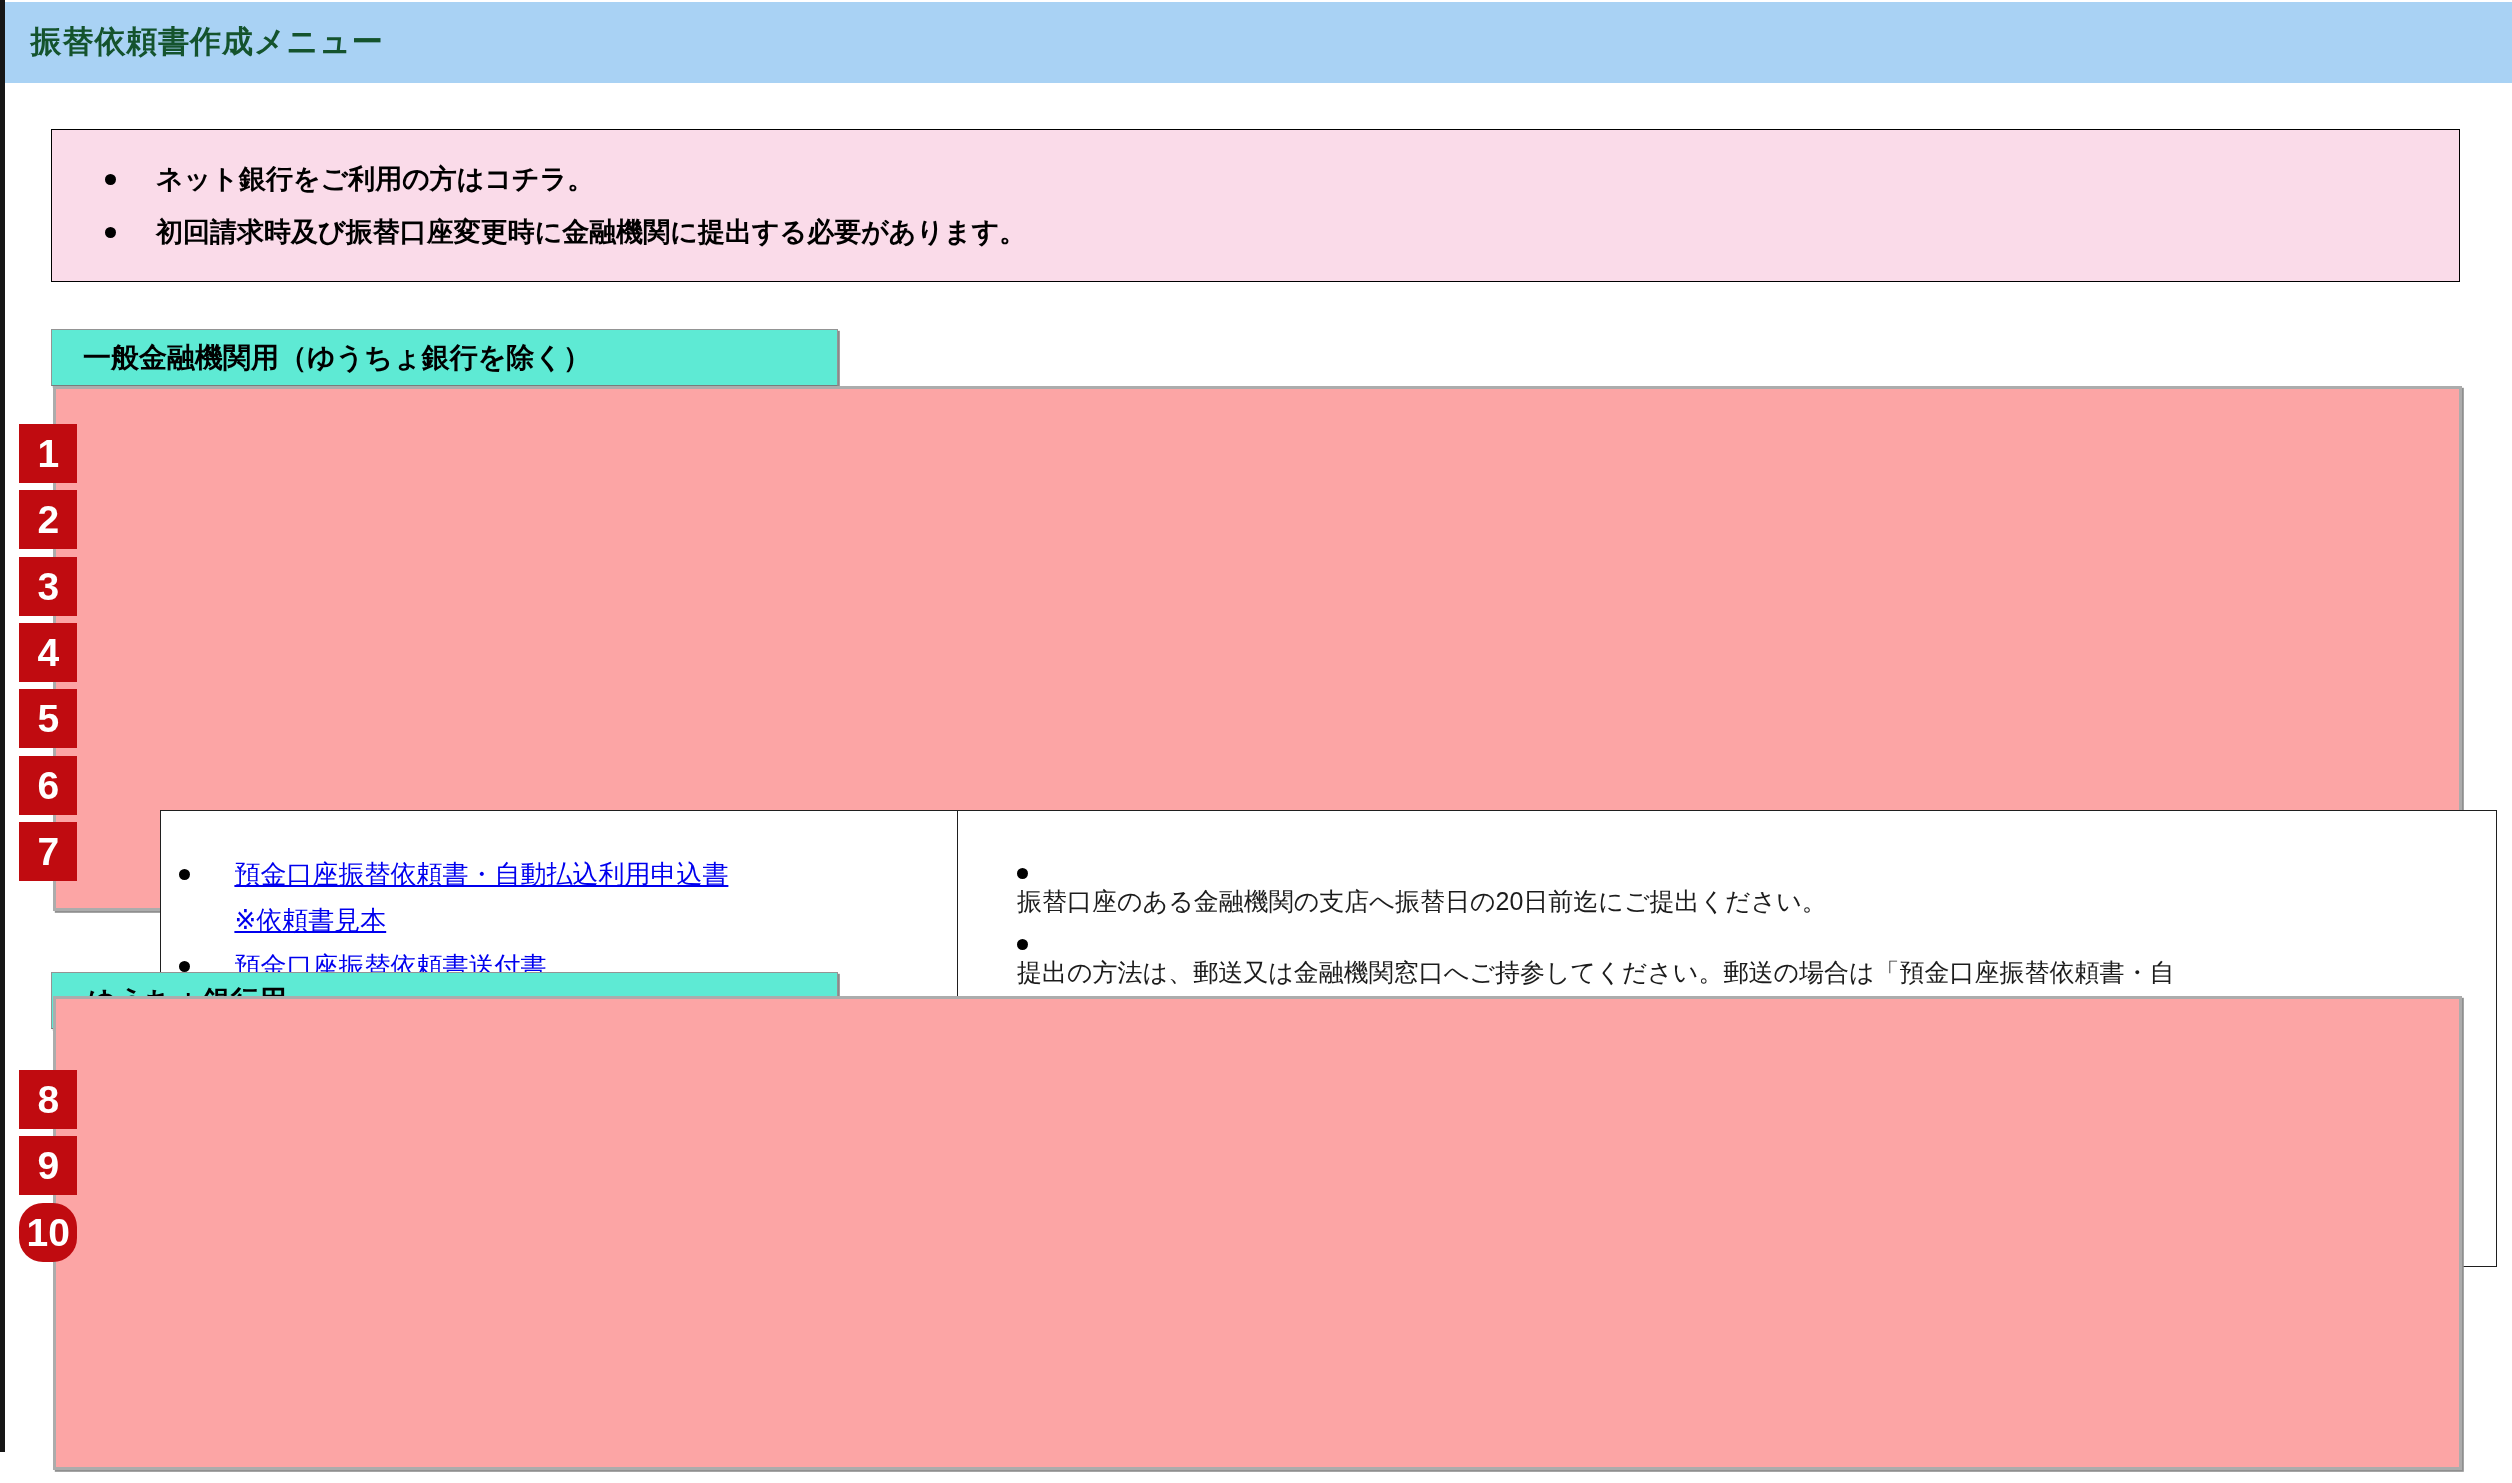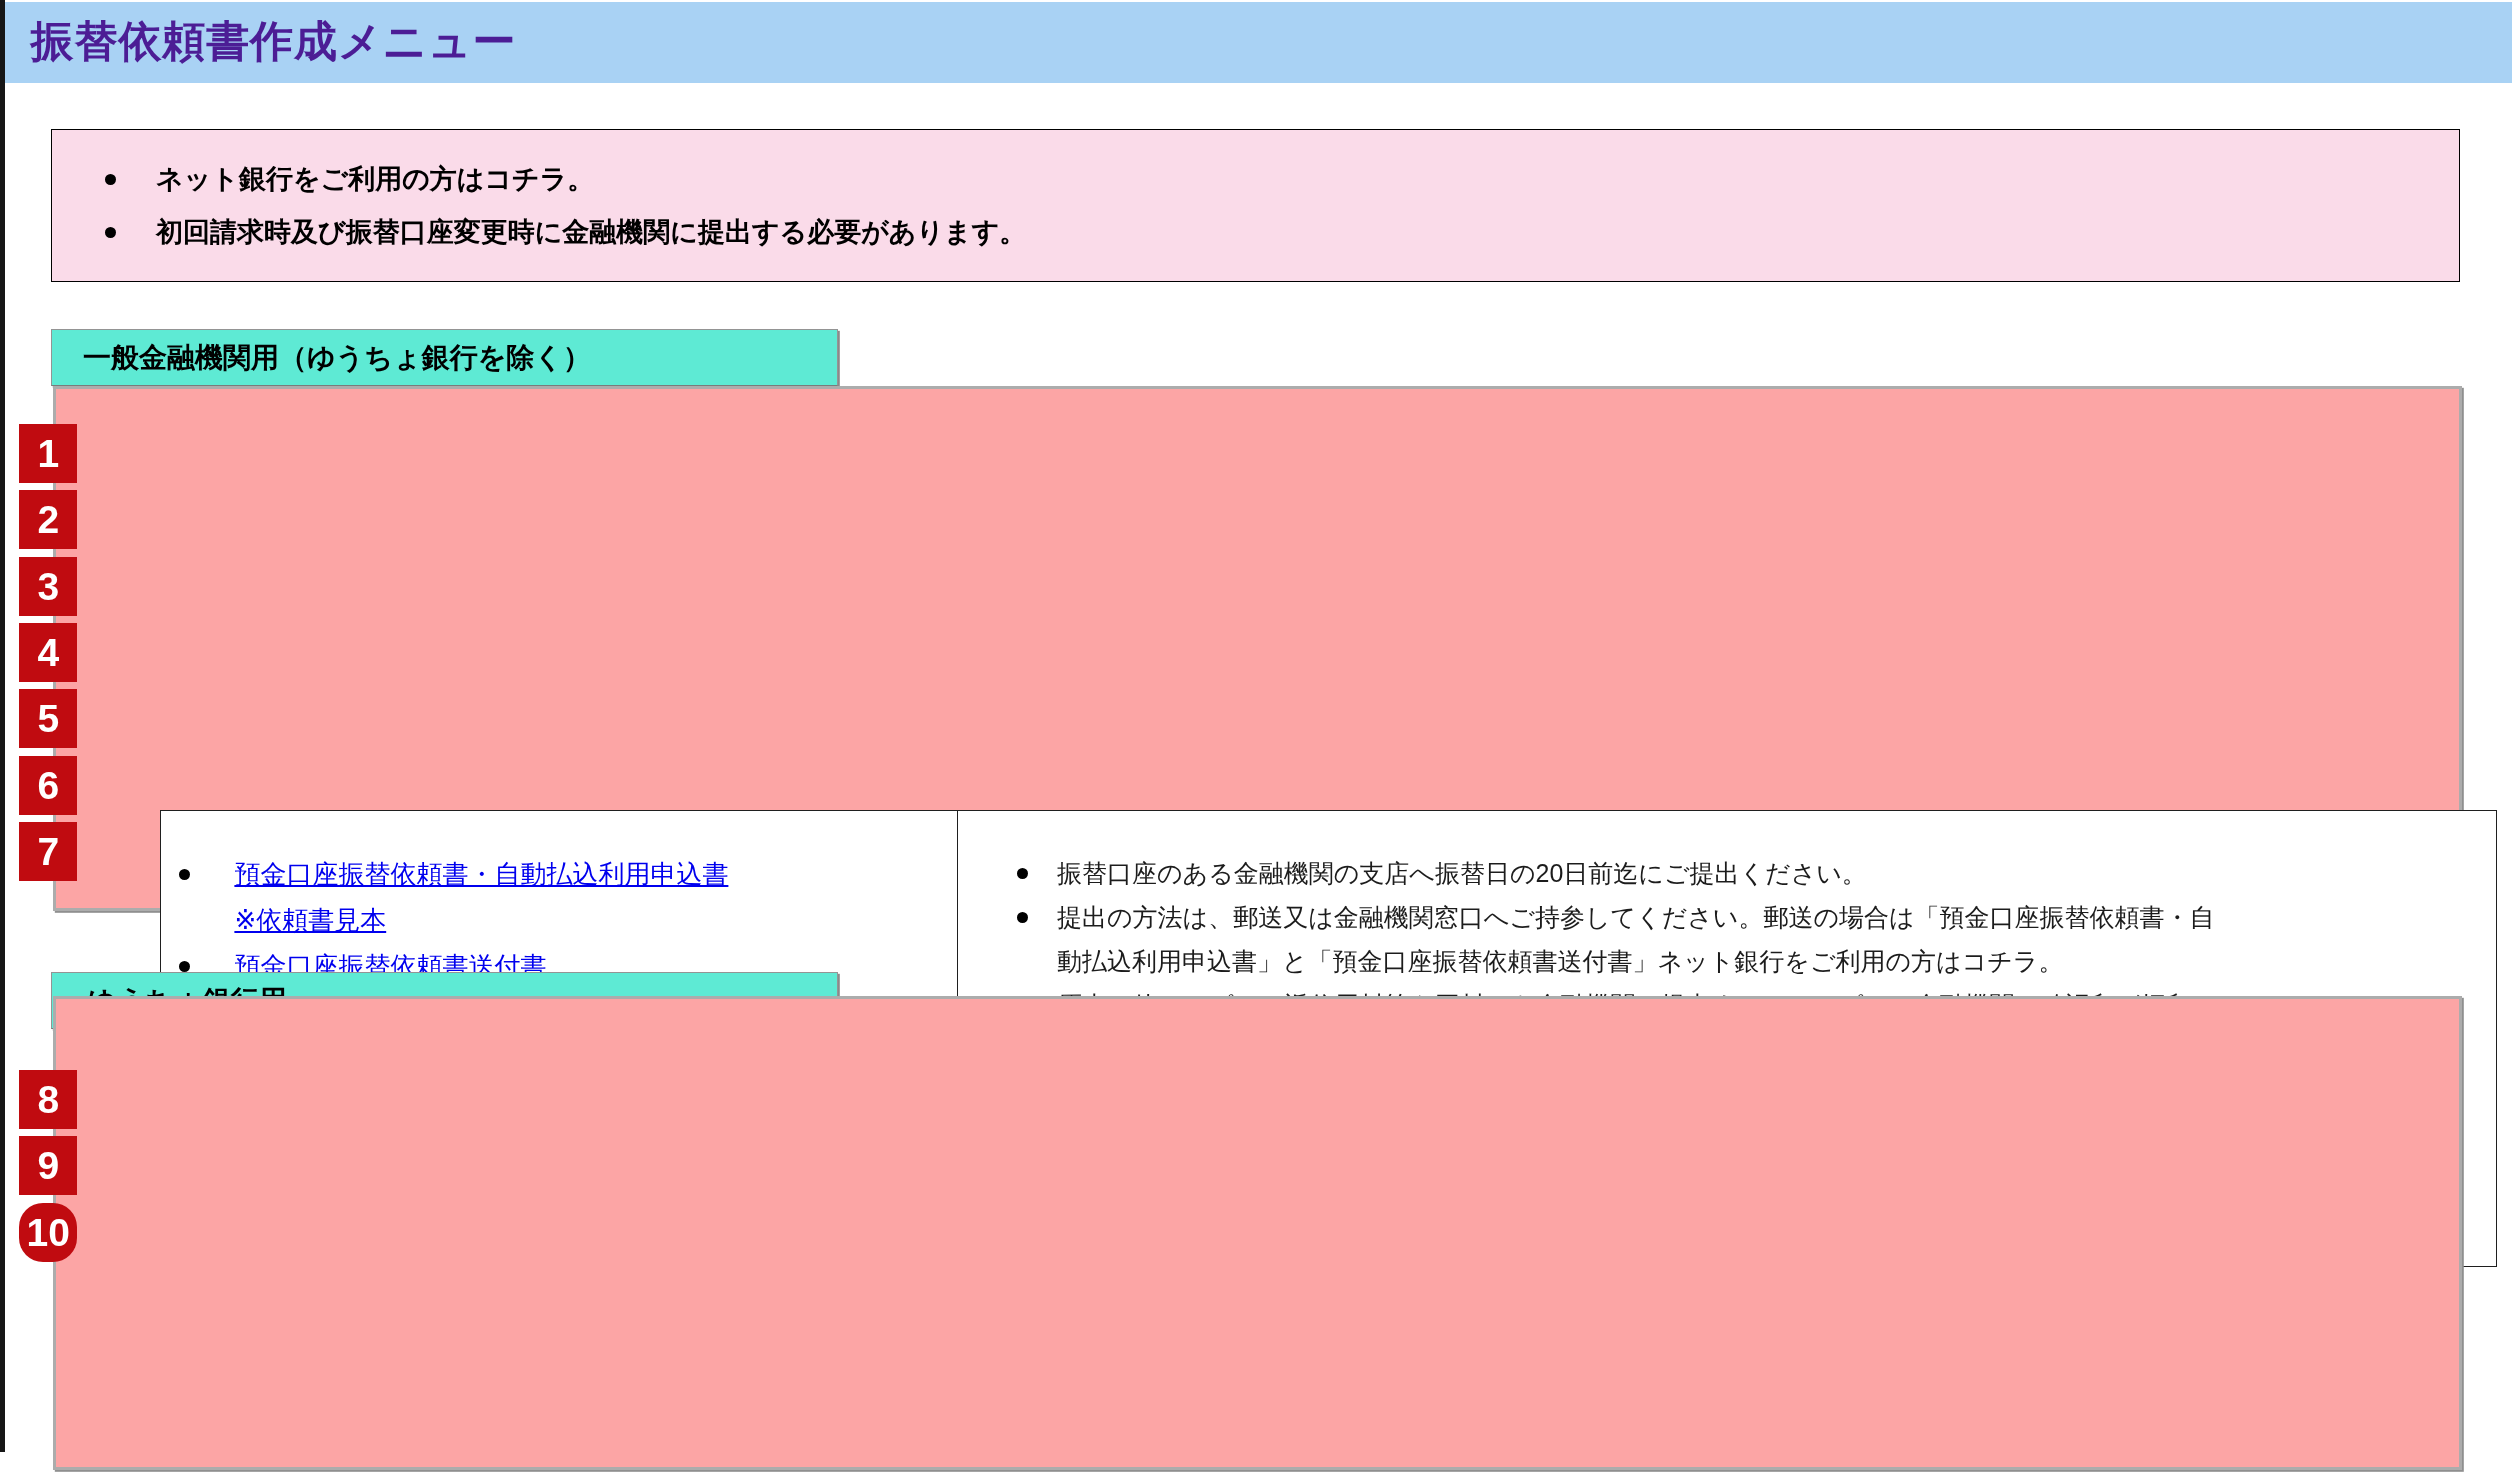--- a/index.html
+++ b/index.html
@@ -6,21 +6,21 @@
   .page {
     position:relative; width:2512px; height:1483px; background:#ffffff;
     font-family:"Liberation Sans","DejaVu Sans",sans-serif; color:#1c1c1c; overflow:hidden;
   }
   .left-bar { position:absolute; left:0; top:0; width:4.6px; height:1452px; background:#161616; }
 
   .app-header {
     position:absolute; left:4.6px; top:1.8px; width:2508px; height:81px;
     background:#A9D2F4; display:flex; align-items:center;
   }
-  .app-title { margin:0 0 0 26px; font-size:43px; font-weight:bold; color:#4c1d95; letter-spacing:0.9px; }
+  .app-title { margin:0 0 0 26px; font-size:31px; font-weight:bold; color:#14532d; letter-spacing:0.9px; }
 
   .notice {
     position:absolute; left:51px; top:129px; width:2409px; height:153px;
     background:#FADBE9; border:1.8px solid #000; box-sizing:border-box;
     display:flex; flex-direction:column; justify-content:center; padding-left:53px;
   }
   .notice-row { display:flex; align-items:center; height:53px; }
   .dot-cell { width:51px; flex:0 0 auto; display:flex; align-items:center; }
   .dot { width:11px; height:11px; border-radius:50%; background:#000; }
   .notice-text { font-size:27px; font-weight:bold; color:#000; }
@@ -46,21 +46,21 @@
     box-sizing:border-box; display:flex;
   }
   .inner1 { left:104px; top:421px; width:2337px; height:457px; }
 
   .col-left { width:797px; flex:0 0 auto; border-right:1.8px solid #1F1F1F; box-sizing:border-box; padding:40px 0 0 18.4px; }
   .link-row { display:flex; height:46px; align-items:center; }
   .link-row .dot-cell { width:55px; }
   .link { font-size:26px; color:#0000EE; text-decoration:underline; cursor:pointer; }
 
   .col-right { flex:1; padding:40px 0 0 59px; }
-  .note-row { display:flex; align-items:flex-start; }
+  .note-row { display:flex; align-items:flex-start;flex-direction:column; }
   .note-row .dot-cell { width:40px; padding-top:16.6px; }
   .note-text { font-size:25px; line-height:44px; max-width:1159px; color:#1c1c1c; }
 
   .badge {
     position:absolute; left:19.3px; width:58px; height:59px; background:#C00B10;
     color:#fff; font-size:39px; font-weight:bold;
     display:flex; align-items:center; justify-content:center;
   }
   .b1{top:424px;} .b2{top:490px;} .b3{top:557px;} .b4{top:623px;}
   .b5{top:689px;} .b6{top:756px;} .b7{top:822px;}

